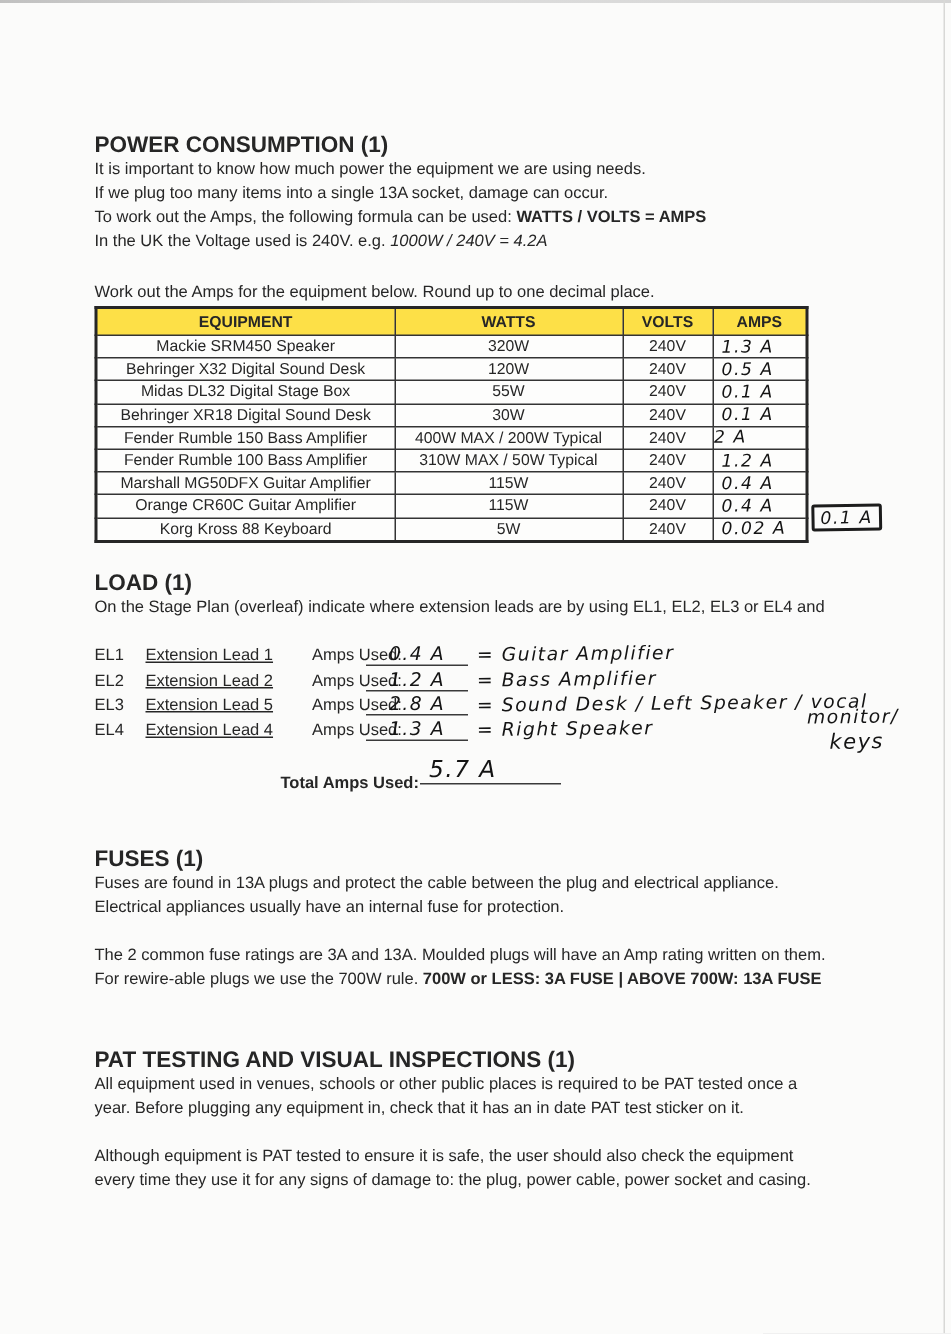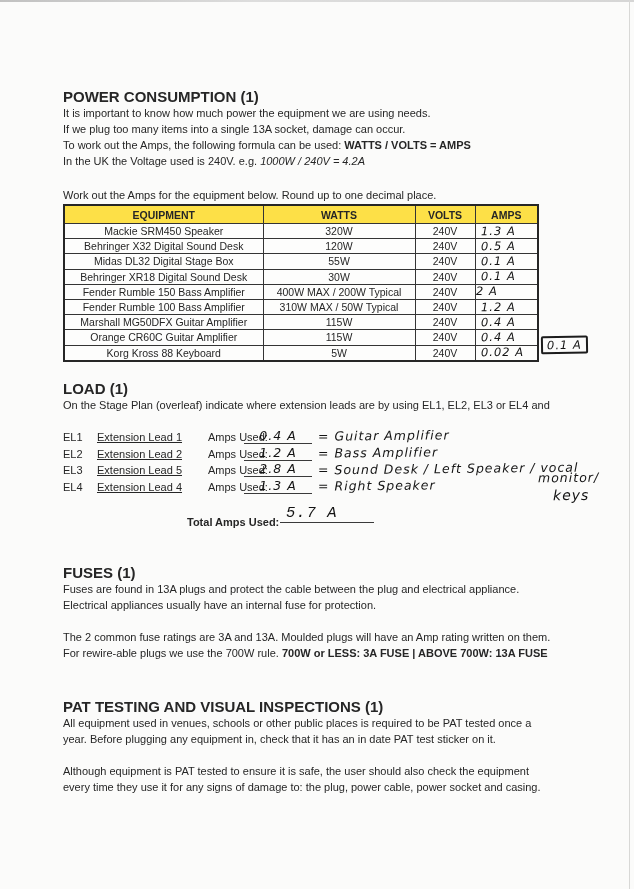--- a/index.html
+++ b/index.html
@@ -35,21 +35,21 @@
   .el-row{height:17px;}
   .el-row .el-id{position:absolute;left:0;top:0;font-size:11px;}
   .el-row .el-label{position:absolute;left:34px;top:0;font-size:11px;white-space:nowrap;text-decoration:underline;}
   .el-row .el-amps-label{position:absolute;left:145px;top:0;font-size:11px;white-space:nowrap;}
   .el-row .el-blank{position:absolute;left:181px;top:-3px;width:68px;
     border-bottom:1.3px solid #3a3a3a;text-align:center;font-size:12.5px;}
   .el-row .el-note{position:absolute;left:255px;top:-3px;}
 
   .total-label{font-size:11px;font-weight:bold;white-space:nowrap;}
   .total-blank{position:absolute;left:63px;top:-8px;width:88px;
-    border-bottom:1.3px solid #3a3a3a;font-size:15.5px;padding-left:6px;font-family:Liberation Mono, monospace;}
+    border-bottom:1.3px solid #3a3a3a;font-size:15.5px;padding-left:6px;}
 </style>
 </head>
 <body>
 
 <div class="page">
   <div class="scan-top"></div>
   <div class="scan-right"></div>
 
   <div class="abs" style="left:63px;top:89px;">
     <div class="sec-title">POWER CONSUMPTION (1)</div>

